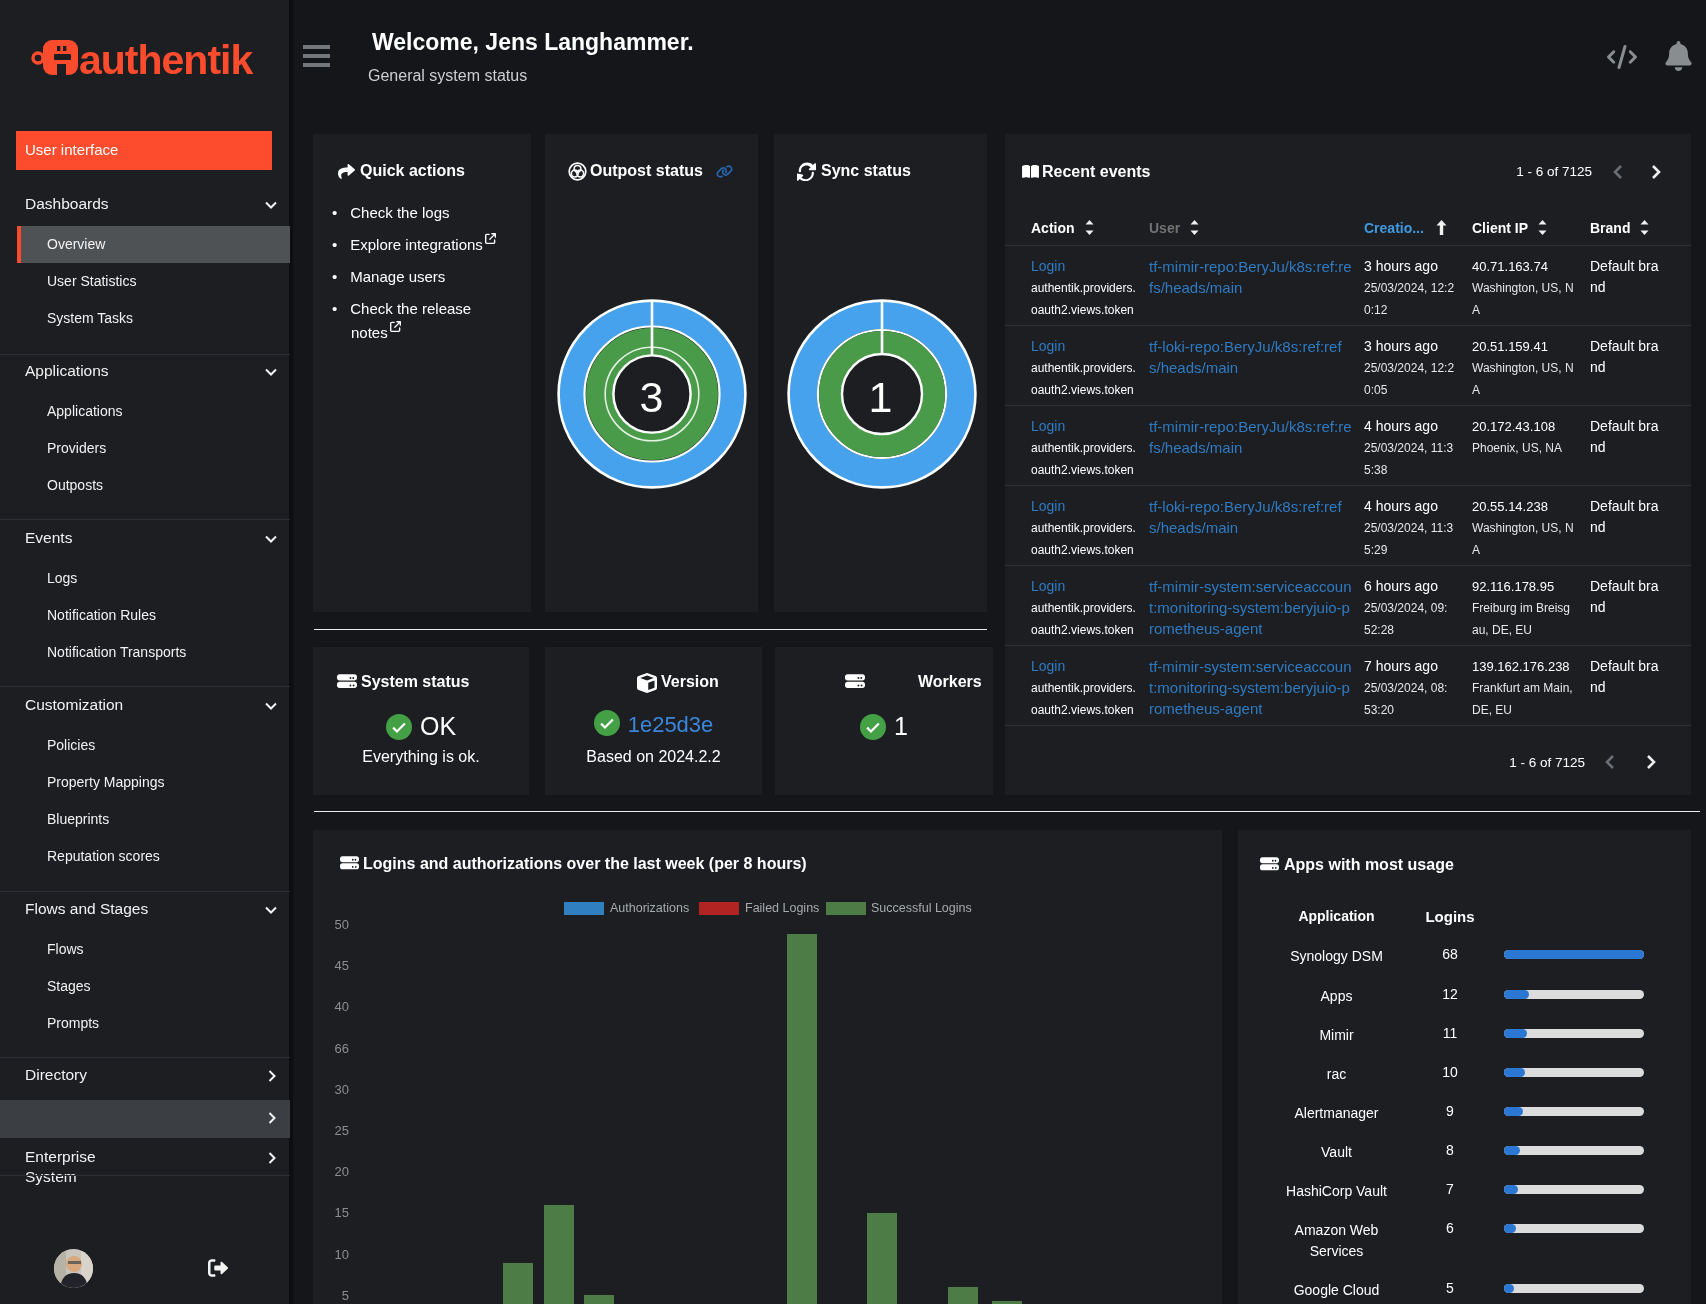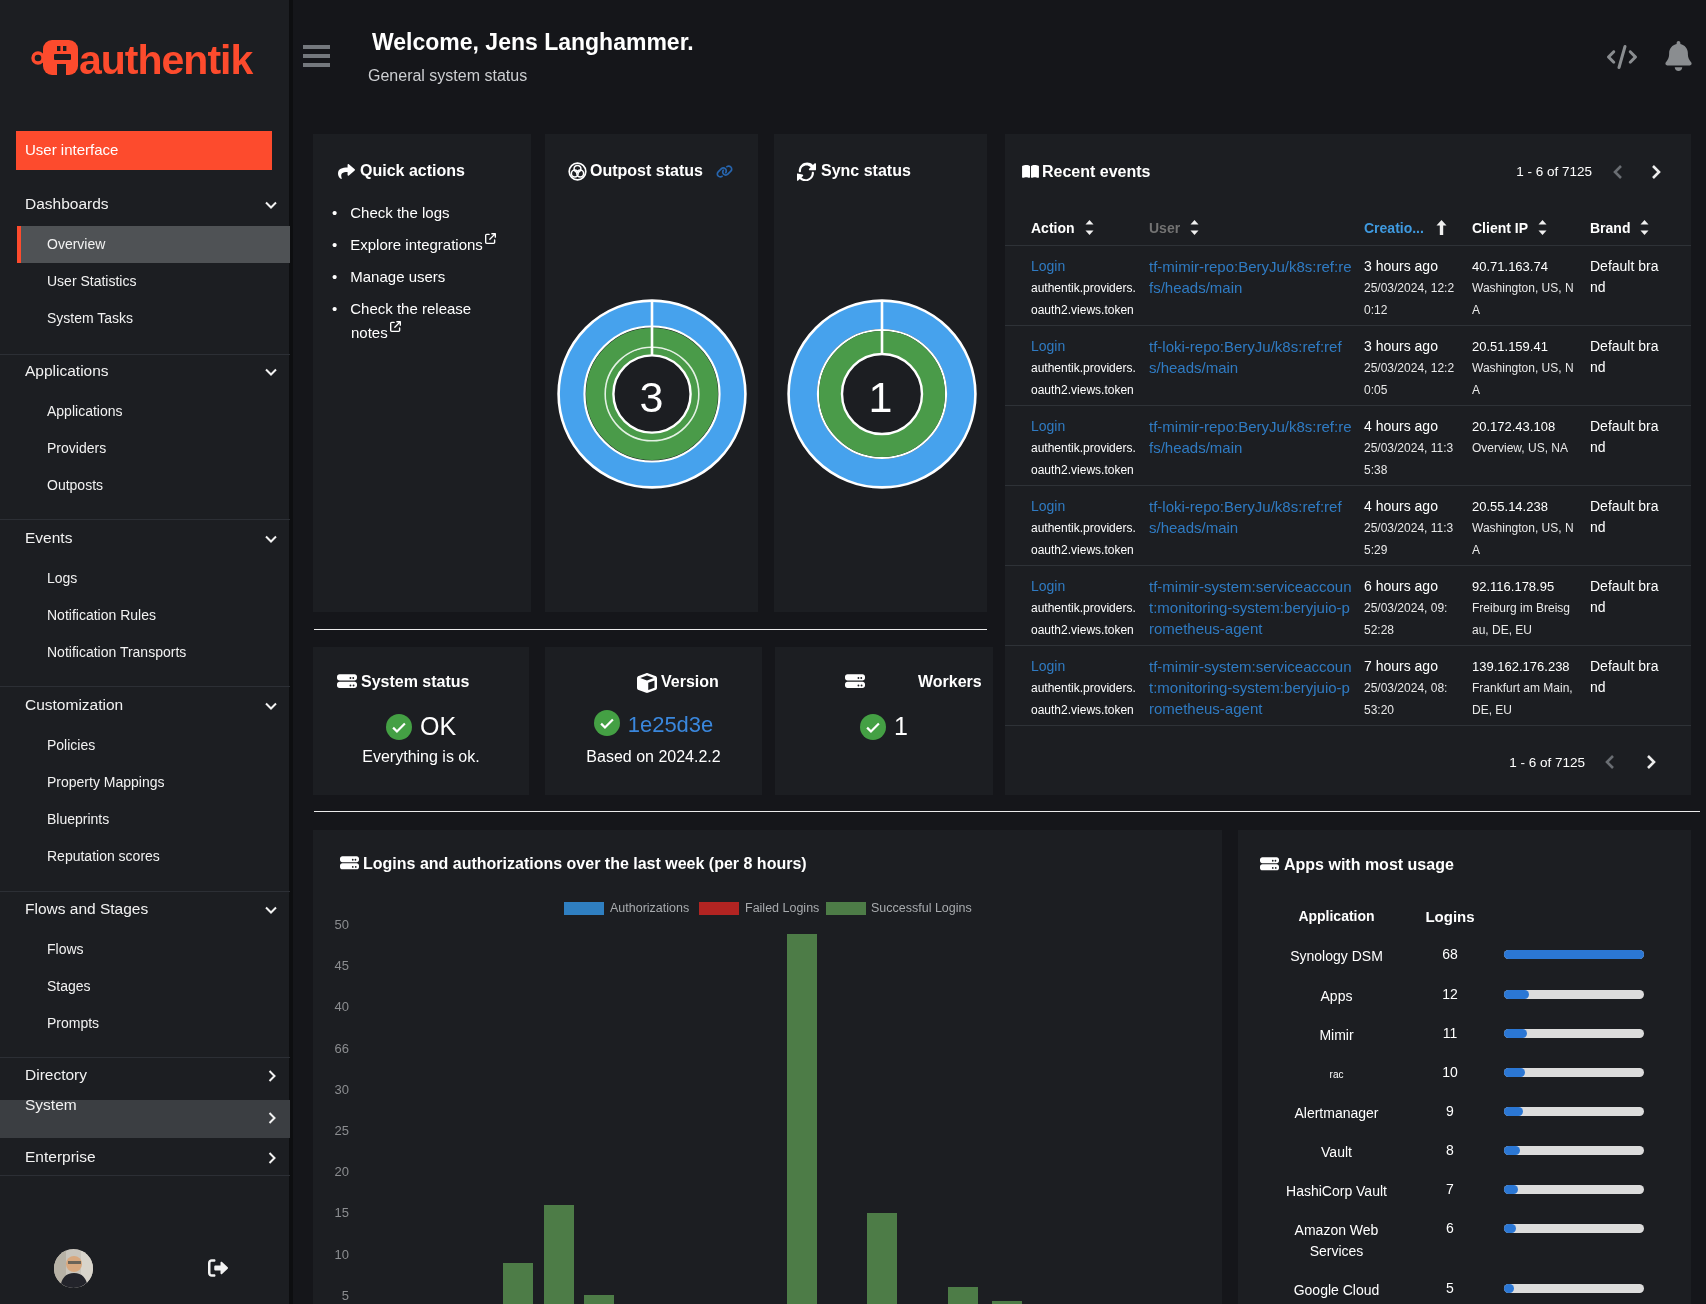--- a/index.html
+++ b/index.html
@@ -102,21 +102,21 @@
 
 <div class="nav-div" style="top:1057px;"></div>
 <div class="nav-top" style="top:1066px;">Directory</div>
 <div class="chev" style="left:265px;top:1069px;">
     <svg width="14" height="14" viewBox="0 0 14 14">
       <path d="M4.5 2 L9.5 7 L4.5 12" stroke="#f2f2f2" stroke-width="2" fill="none"></path>
     </svg>
   </div>
 
 <div class="abs" style="left:0px;top:1100px;width:290px;height:38px;background:#3b3e42;"></div>
-<div class="nav-top" style="top:1096px;text-align:center;">System</div>
+<div class="nav-top" style="top:1168px;text-align:center;">System</div>
 <div class="chev" style="left:265px;top:1111px;">
     <svg width="14" height="14" viewBox="0 0 14 14">
       <path d="M4.5 2 L9.5 7 L4.5 12" stroke="#f2f2f2" stroke-width="2" fill="none"></path>
     </svg>
   </div>
 
 <div class="nav-top" style="top:1148px;">Enterprise</div>
 <div class="chev" style="left:265px;top:1151px;">
     <svg width="14" height="14" viewBox="0 0 14 14">
       <path d="M4.5 2 L9.5 7 L4.5 12" stroke="#f2f2f2" stroke-width="2" fill="none"></path>
@@ -278,21 +278,21 @@
 <div class="abs" style="left:1005px;top:325px;width:686px;height:1px;background:#2e3237;"></div>
 <div class="abs rowline1" style="left:1031px;top:336px;color:#2f7bc3;">Login<br><span style="color:#fff;font-size:12px;">authentik.providers.<br>oauth2.views.token</span></div>
 <div class="abs rowline1" style="left:1149px;top:336px;color:#2f7bc3;font-size:15px;">tf-loki-repo:BeryJu/k8s:ref:ref<br>s/heads/main</div>
 <div class="abs rowline1" style="left:1364px;top:336px;color:#fff;">3 hours ago<br><span class="small">25/03/2024, 12:2<br>0:05</span></div>
 <div class="abs rowline1" style="left:1472px;top:336px;color:#fff;font-size:13px;">20.51.159.41<br><span class="small">Washington, US, N<br>A</span></div>
 <div class="abs rowline1" style="left:1590px;top:336px;color:#fff;">Default bra<br>nd</div>
 <div class="abs" style="left:1005px;top:405px;width:686px;height:1px;background:#2e3237;"></div>
 <div class="abs rowline1" style="left:1031px;top:416px;color:#2f7bc3;">Login<br><span style="color:#fff;font-size:12px;">authentik.providers.<br>oauth2.views.token</span></div>
 <div class="abs rowline1" style="left:1149px;top:416px;color:#2f7bc3;font-size:15px;">tf-mimir-repo:BeryJu/k8s:ref:re<br>fs/heads/main</div>
 <div class="abs rowline1" style="left:1364px;top:416px;color:#fff;">4 hours ago<br><span class="small">25/03/2024, 11:3<br>5:38</span></div>
-<div class="abs rowline1" style="left:1472px;top:416px;color:#fff;font-size:13px;">20.172.43.108<br><span class="small">Overview, US, NA</span></div>
+<div class="abs rowline1" style="left:1472px;top:416px;color:#fff;font-size:13px;">20.172.43.108<br><span class="small">Phoenix, US, NA</span></div>
 <div class="abs rowline1" style="left:1590px;top:416px;color:#fff;">Default bra<br>nd</div>
 <div class="abs" style="left:1005px;top:485px;width:686px;height:1px;background:#2e3237;"></div>
 <div class="abs rowline1" style="left:1031px;top:496px;color:#2f7bc3;">Login<br><span style="color:#fff;font-size:12px;">authentik.providers.<br>oauth2.views.token</span></div>
 <div class="abs rowline1" style="left:1149px;top:496px;color:#2f7bc3;font-size:15px;">tf-loki-repo:BeryJu/k8s:ref:ref<br>s/heads/main</div>
 <div class="abs rowline1" style="left:1364px;top:496px;color:#fff;">4 hours ago<br><span class="small">25/03/2024, 11:3<br>5:29</span></div>
 <div class="abs rowline1" style="left:1472px;top:496px;color:#fff;font-size:13px;">20.55.14.238<br><span class="small">Washington, US, N<br>A</span></div>
 <div class="abs rowline1" style="left:1590px;top:496px;color:#fff;">Default bra<br>nd</div>
 <div class="abs" style="left:1005px;top:565px;width:686px;height:1px;background:#2e3237;"></div>
 <div class="abs rowline1" style="left:1031px;top:576px;color:#2f7bc3;">Login<br><span style="color:#fff;font-size:12px;">authentik.providers.<br>oauth2.views.token</span></div>
 <div class="abs rowline1" style="left:1149px;top:576px;color:#2f7bc3;font-size:15px;">tf-mimir-system:serviceaccoun<br>t:monitoring-system:beryjuio-p<br>rometheus-agent</div>
@@ -414,21 +414,21 @@
 <div class="abs" style="left:1504px;top:950px;width:140px;height:9px;border-radius:5px;background:#dcdcdc;"></div>
 <div class="abs" style="left:1504px;top:950px;width:140px;height:9px;border-radius:5px;background:#2b77d4;"></div>
 <div class="abs" style="left:1254px;top:986px;width:165px;text-align:center;font-size:14px;color:#fff;line-height:21px;">Apps</div>
 <div class="abs" style="left:1412px;top:986px;width:76px;text-align:center;font-size:14px;color:#fff;">12</div>
 <div class="abs" style="left:1504px;top:990px;width:140px;height:9px;border-radius:5px;background:#dcdcdc;"></div>
 <div class="abs" style="left:1504px;top:990px;width:25px;height:9px;border-radius:5px;background:#2b77d4;"></div>
 <div class="abs" style="left:1254px;top:1025px;width:165px;text-align:center;font-size:14px;color:#fff;line-height:21px;">Mimir</div>
 <div class="abs" style="left:1412px;top:1025px;width:76px;text-align:center;font-size:14px;color:#fff;">11</div>
 <div class="abs" style="left:1504px;top:1029px;width:140px;height:9px;border-radius:5px;background:#dcdcdc;"></div>
 <div class="abs" style="left:1504px;top:1029px;width:23px;height:9px;border-radius:5px;background:#2b77d4;"></div>
-<div class="abs" style="left:1254px;top:1064px;width:165px;text-align:center;font-size:10px;color:#fff;line-height:21px;">rac</div>
+<div class="abs" style="left:1254px;top:1064px;width:165px;text-align:center;font-size:14px;color:#fff;line-height:21px;">rac</div>
 <div class="abs" style="left:1412px;top:1064px;width:76px;text-align:center;font-size:14px;color:#fff;">10</div>
 <div class="abs" style="left:1504px;top:1068px;width:140px;height:9px;border-radius:5px;background:#dcdcdc;"></div>
 <div class="abs" style="left:1504px;top:1068px;width:21px;height:9px;border-radius:5px;background:#2b77d4;"></div>
 <div class="abs" style="left:1254px;top:1103px;width:165px;text-align:center;font-size:14px;color:#fff;line-height:21px;">Alertmanager</div>
 <div class="abs" style="left:1412px;top:1103px;width:76px;text-align:center;font-size:14px;color:#fff;">9</div>
 <div class="abs" style="left:1504px;top:1107px;width:140px;height:9px;border-radius:5px;background:#dcdcdc;"></div>
 <div class="abs" style="left:1504px;top:1107px;width:19px;height:9px;border-radius:5px;background:#2b77d4;"></div>
 <div class="abs" style="left:1254px;top:1142px;width:165px;text-align:center;font-size:14px;color:#fff;line-height:21px;">Vault</div>
 <div class="abs" style="left:1412px;top:1142px;width:76px;text-align:center;font-size:14px;color:#fff;">8</div>
 <div class="abs" style="left:1504px;top:1146px;width:140px;height:9px;border-radius:5px;background:#dcdcdc;"></div>

